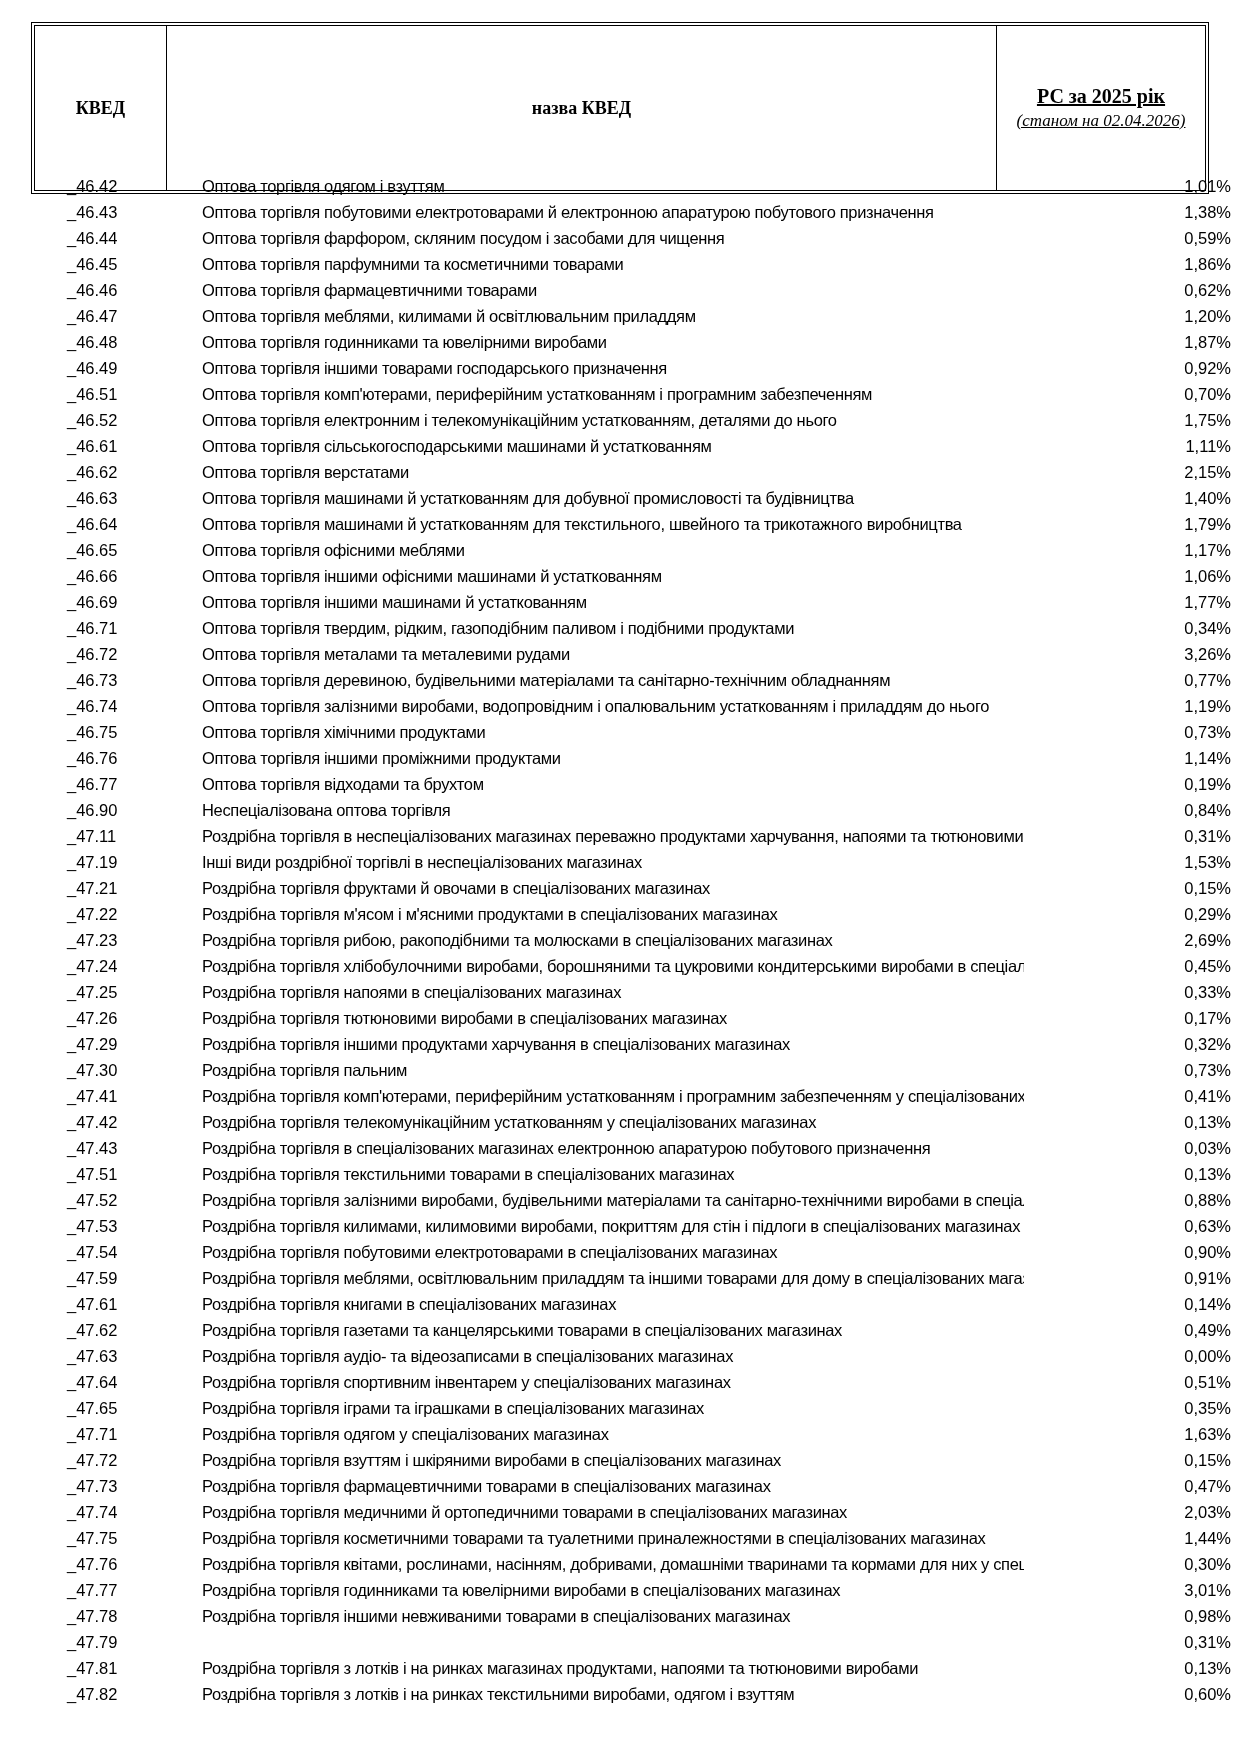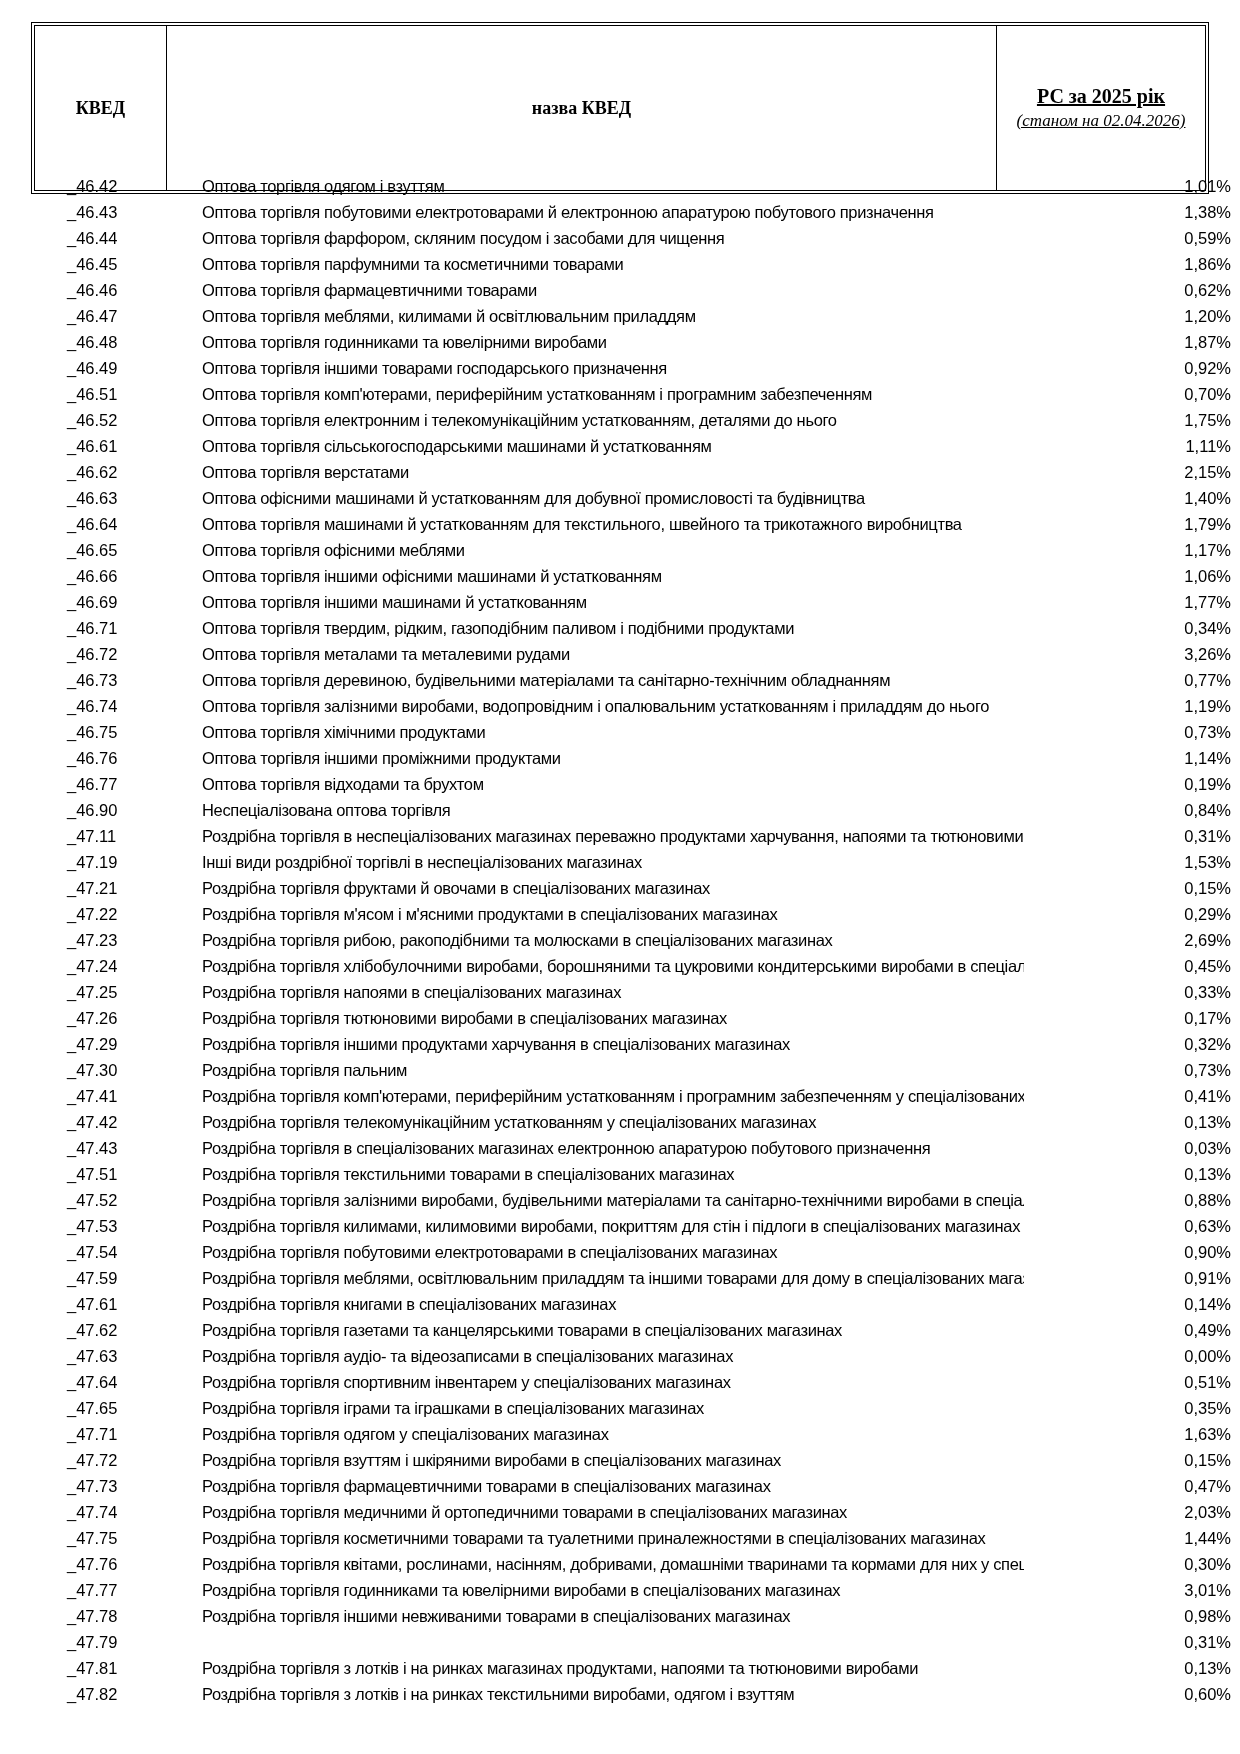--- a/index.html
+++ b/index.html
@@ -154,21 +154,21 @@
       <span class="name">Оптова торгівля сільськогосподарськими машинами й устаткованням</span>
       <span class="pct">1,11%</span>
     </div>
     <div class="row">
       <span class="code">_46.62</span>
       <span class="name">Оптова торгівля верстатами</span>
       <span class="pct">2,15%</span>
     </div>
     <div class="row">
       <span class="code">_46.63</span>
-      <span class="name">Оптова офісними машинами й устаткованням для добувної промисловості та будівництва</span>
+      <span class="name">Оптова торгівля машинами й устаткованням для добувної промисловості та будівництва</span>
       <span class="pct">1,40%</span>
     </div>
     <div class="row">
       <span class="code">_46.64</span>
       <span class="name">Оптова торгівля машинами й устаткованням для текстильного, швейного та трикотажного виробництва</span>
       <span class="pct">1,79%</span>
     </div>
     <div class="row">
       <span class="code">_46.65</span>
       <span class="name">Оптова торгівля офісними меблями</span>

